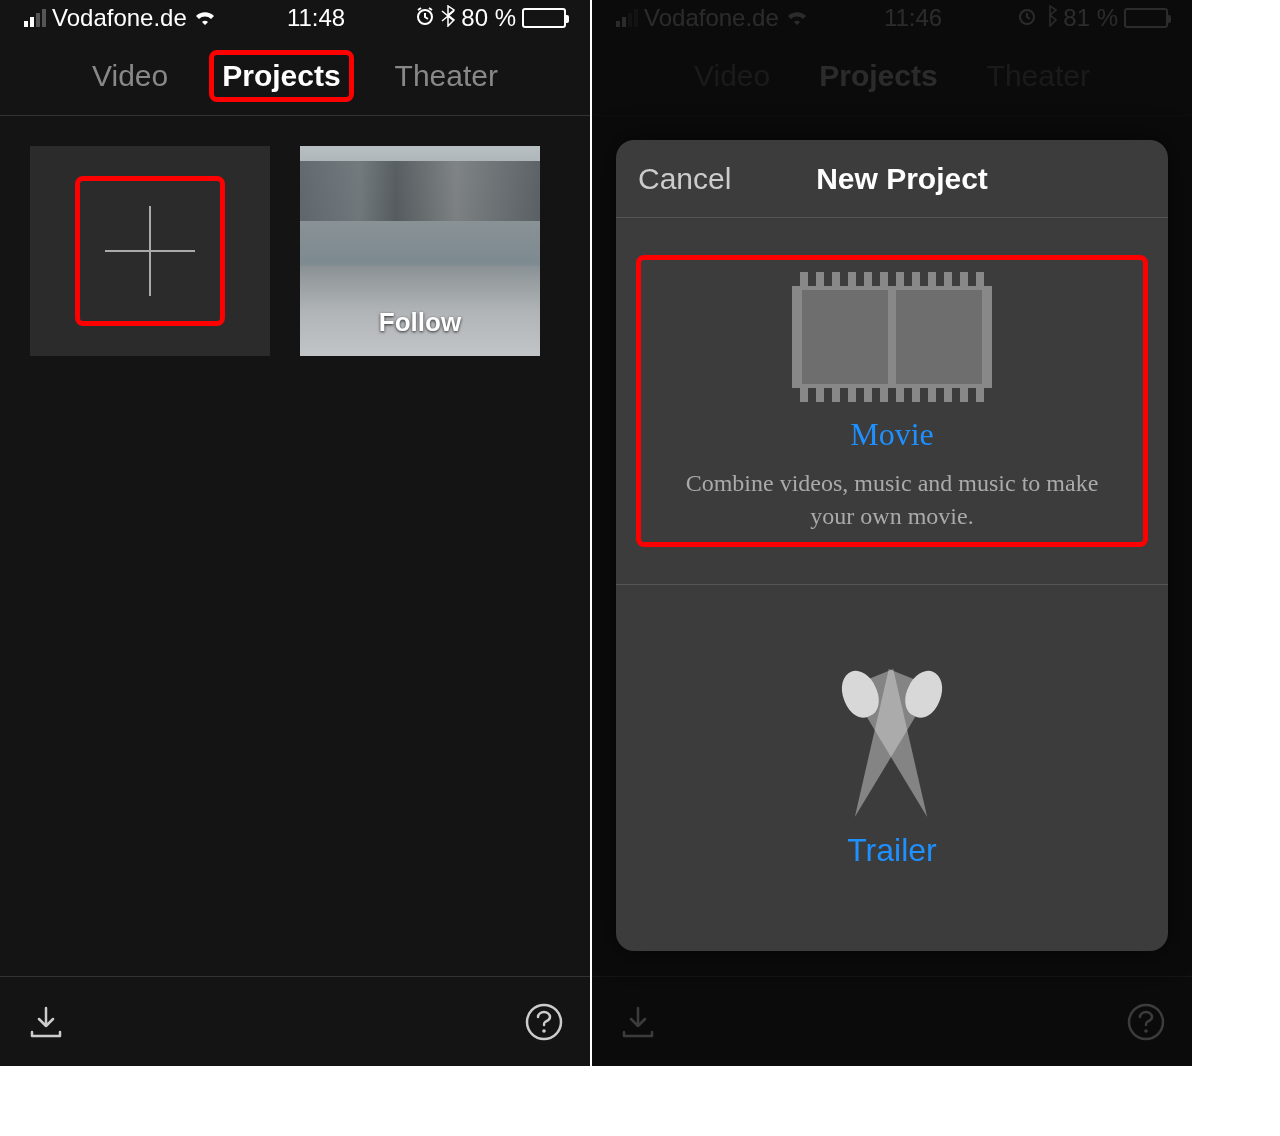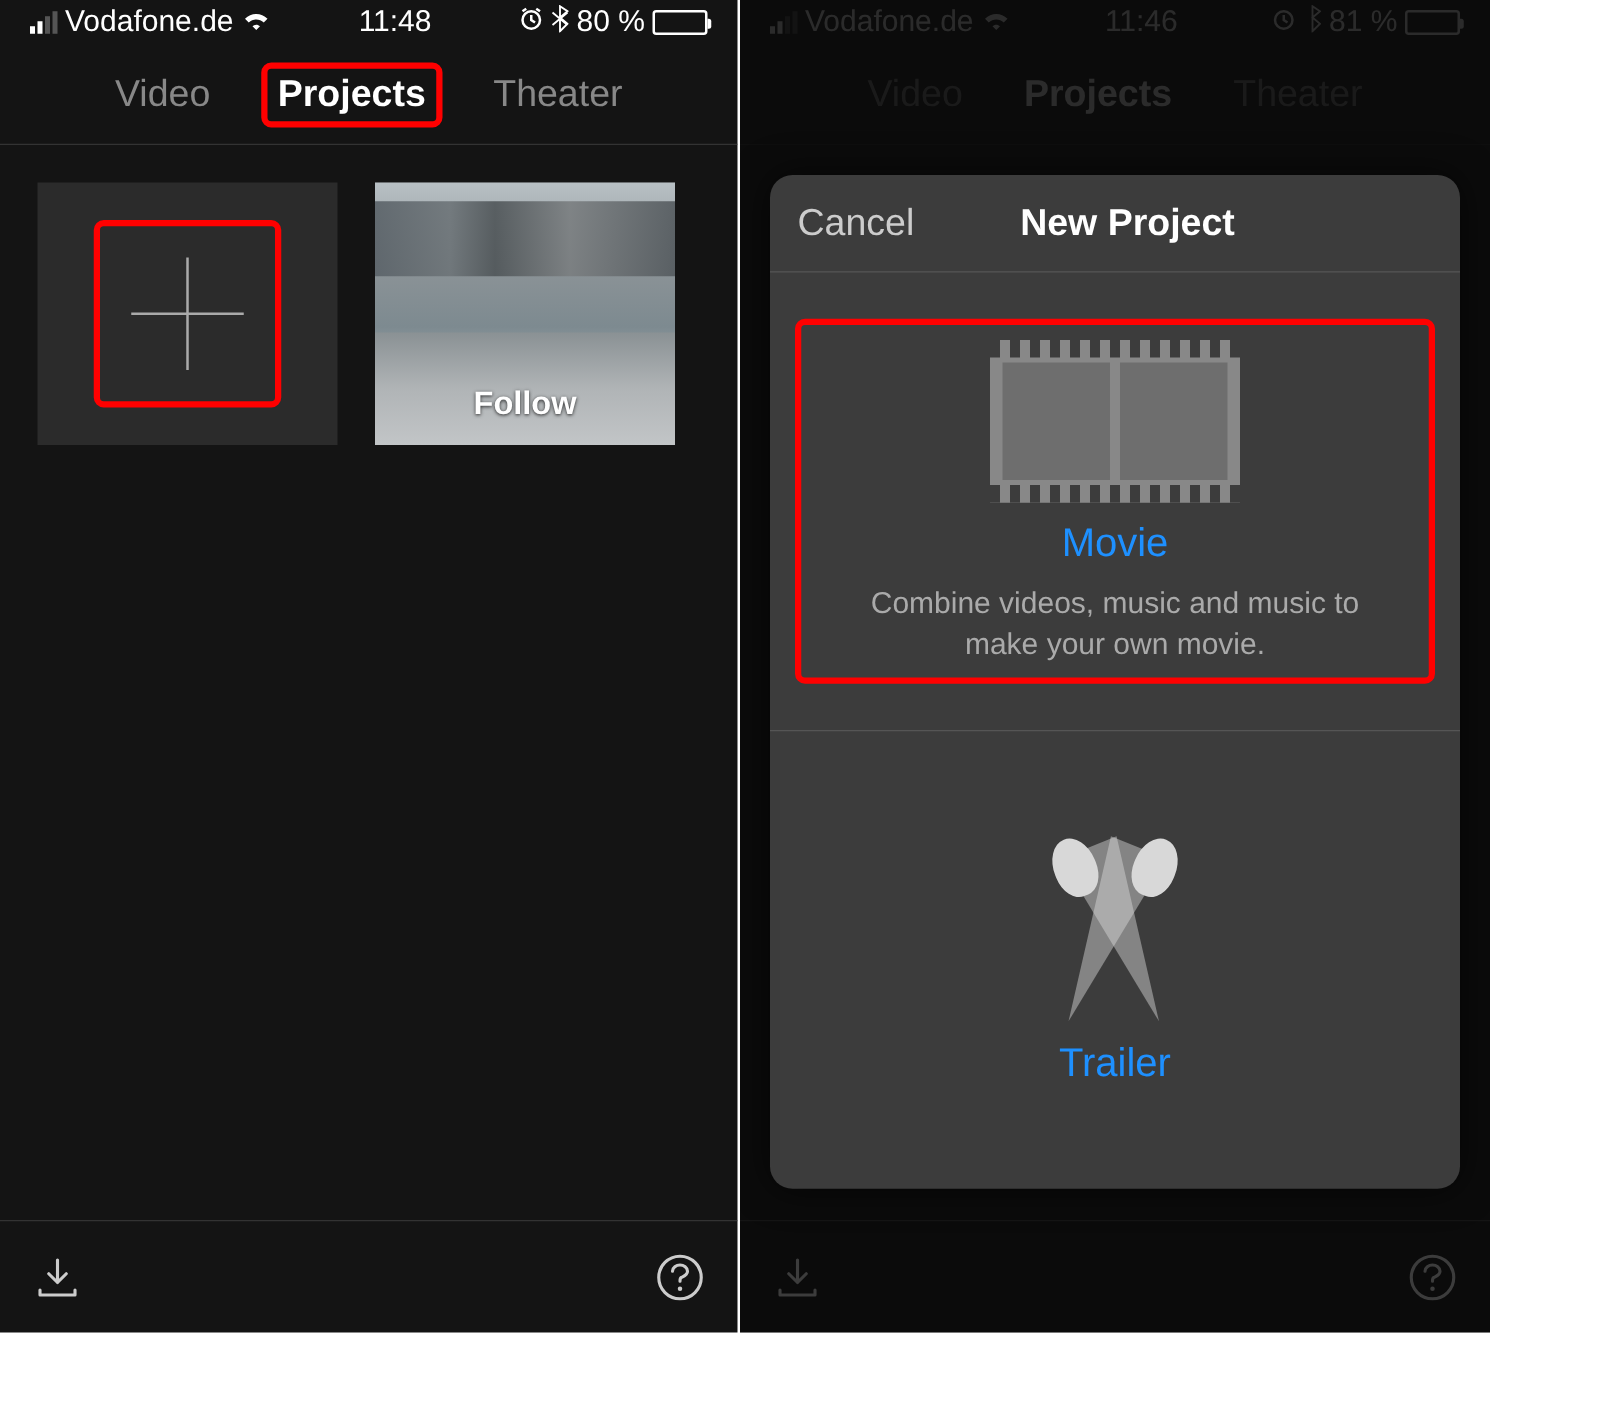--- a/index.html
+++ b/index.html
@@ -162,20 +162,21 @@
     padding: 20px;
     gap: 14px;
     text-align:center;
   }
   .option:last-child { border-bottom: none; }
   .option-title { color:#1e90ff; font-size:32px; }
   .option-desc { color:#aaa; font-size:24px; line-height:1.35; max-width: 420px; }
   .movie-box {
     margin: 8px;
     padding: 12px 10px 10px;
+    font-family: Liberation Serif, serif;
   }
   
   .filmstrip {
     width: 200px; height: 130px;
     background:#888;
     position:relative;
     display:flex; gap:8px; padding:18px 10px;
   }
   .filmstrip .frame { flex:1; background:#6e6e6e; }
   .filmstrip::before, .filmstrip::after {

